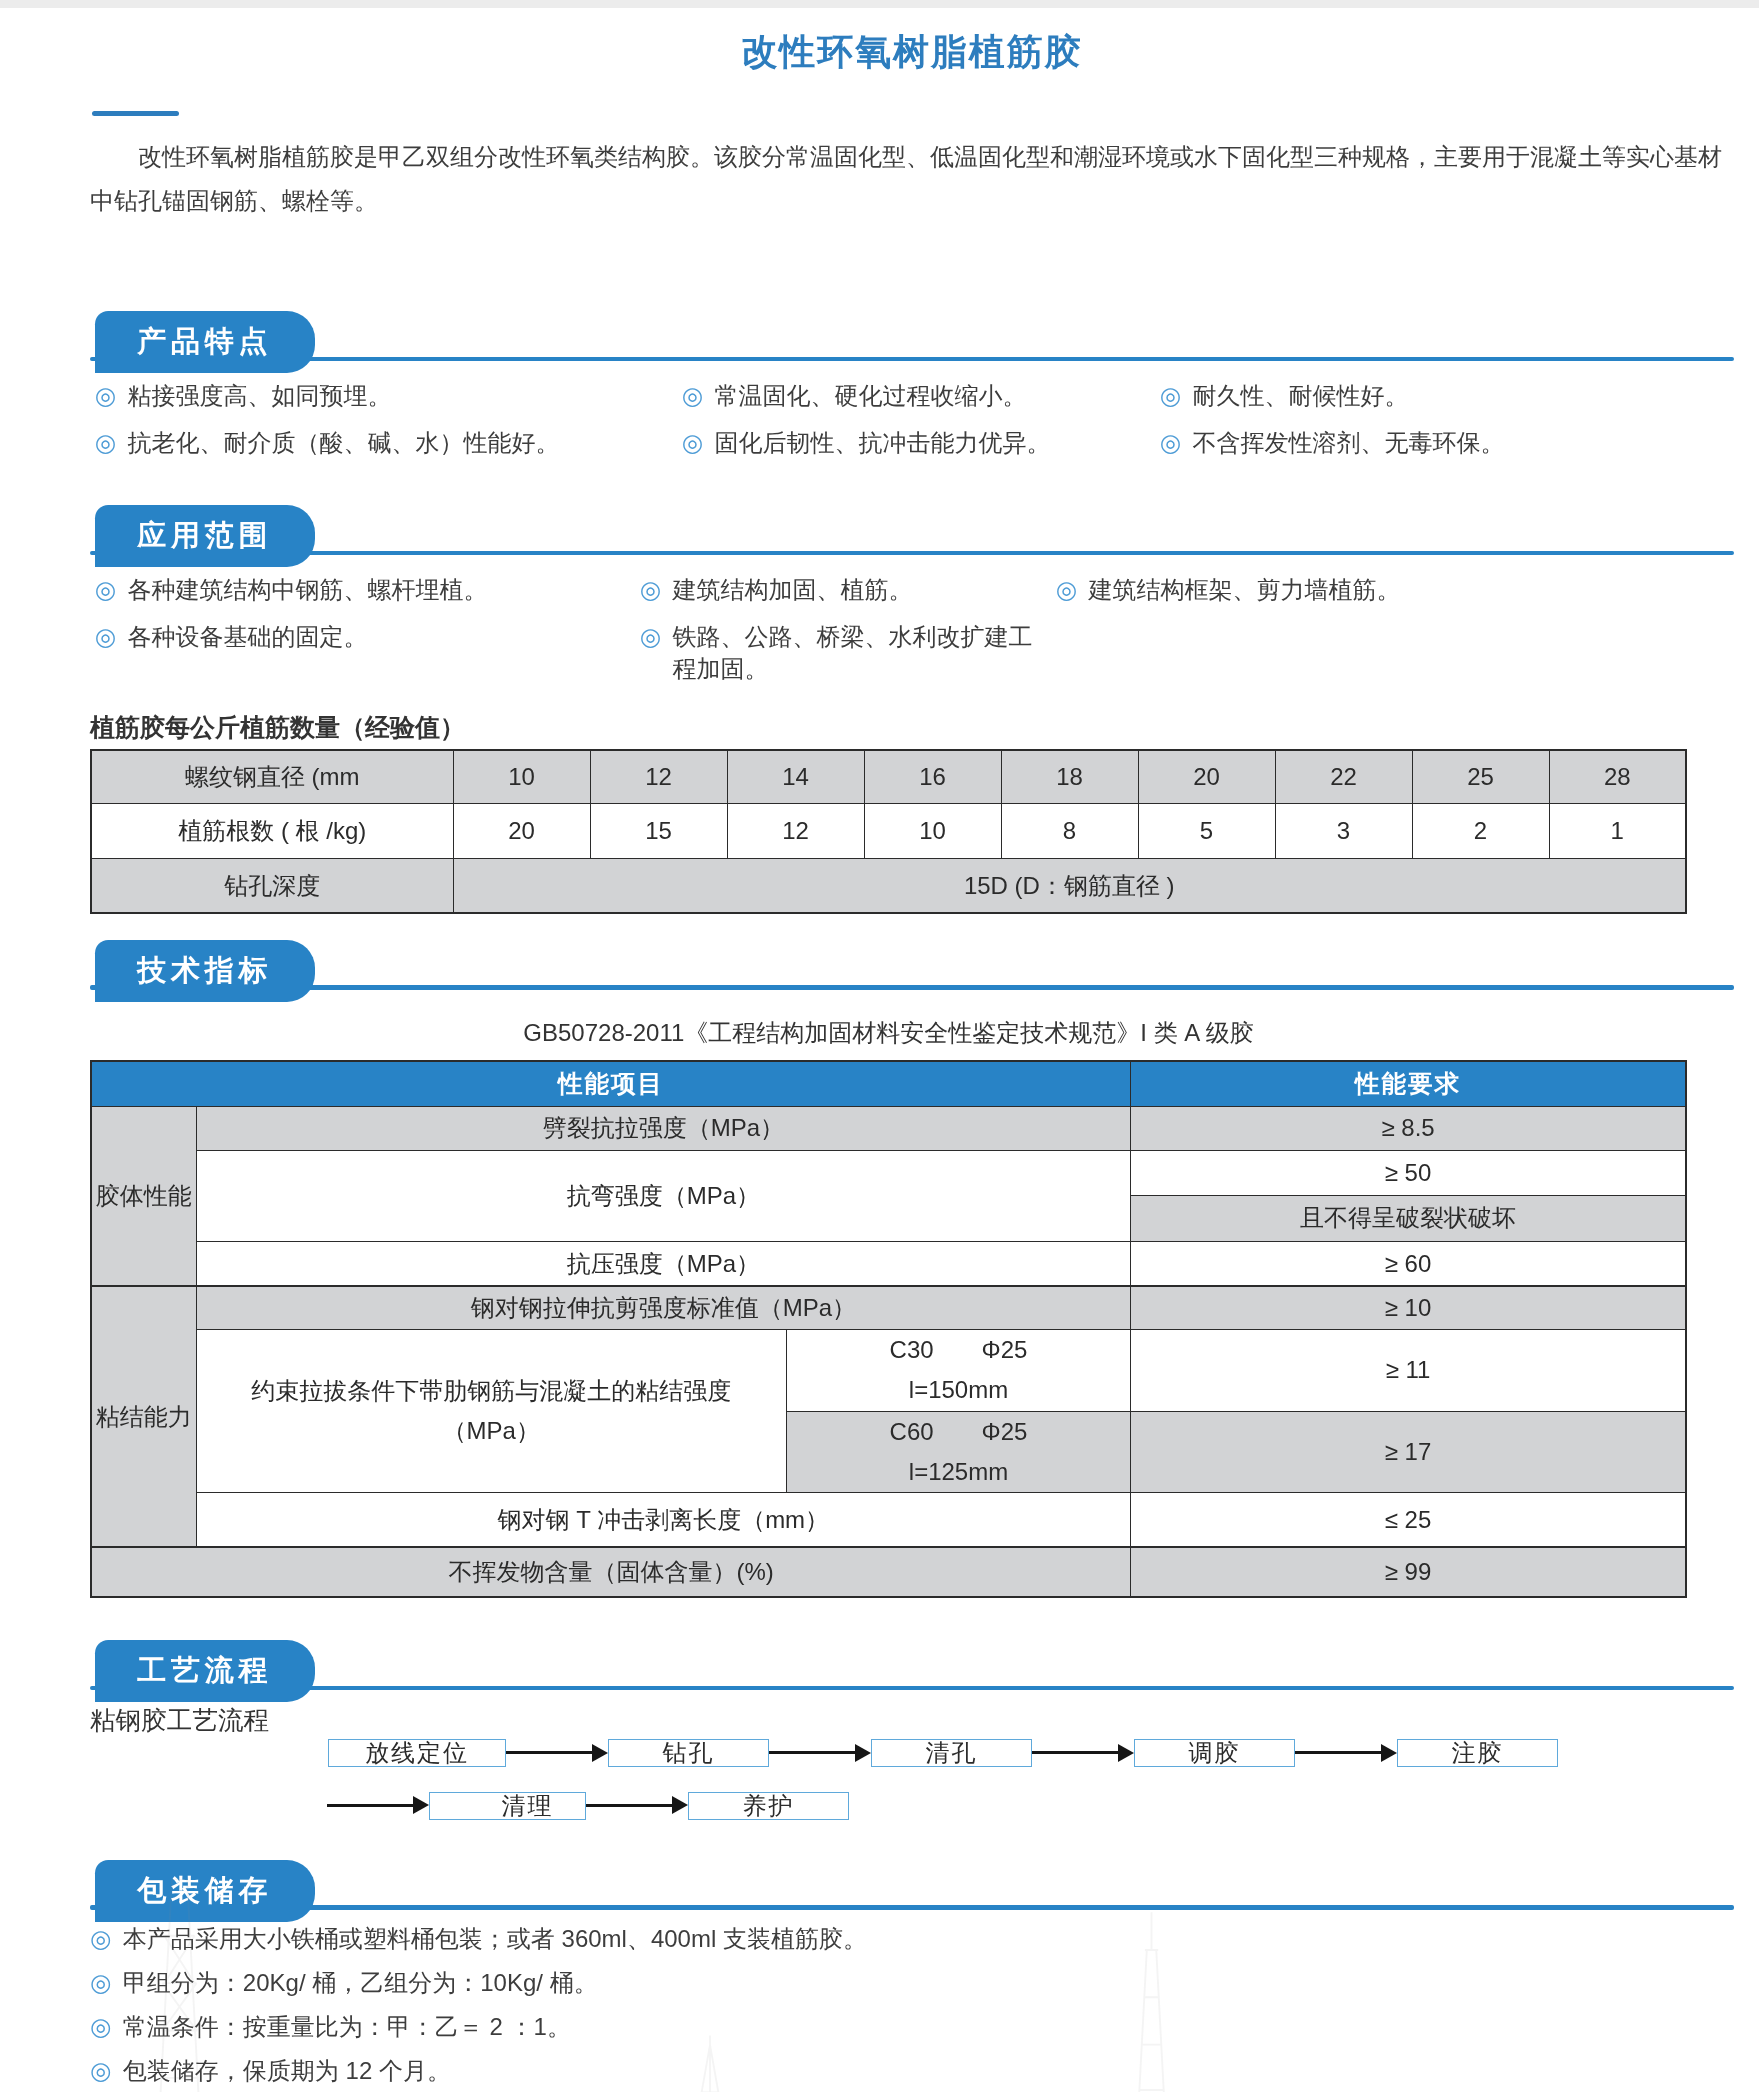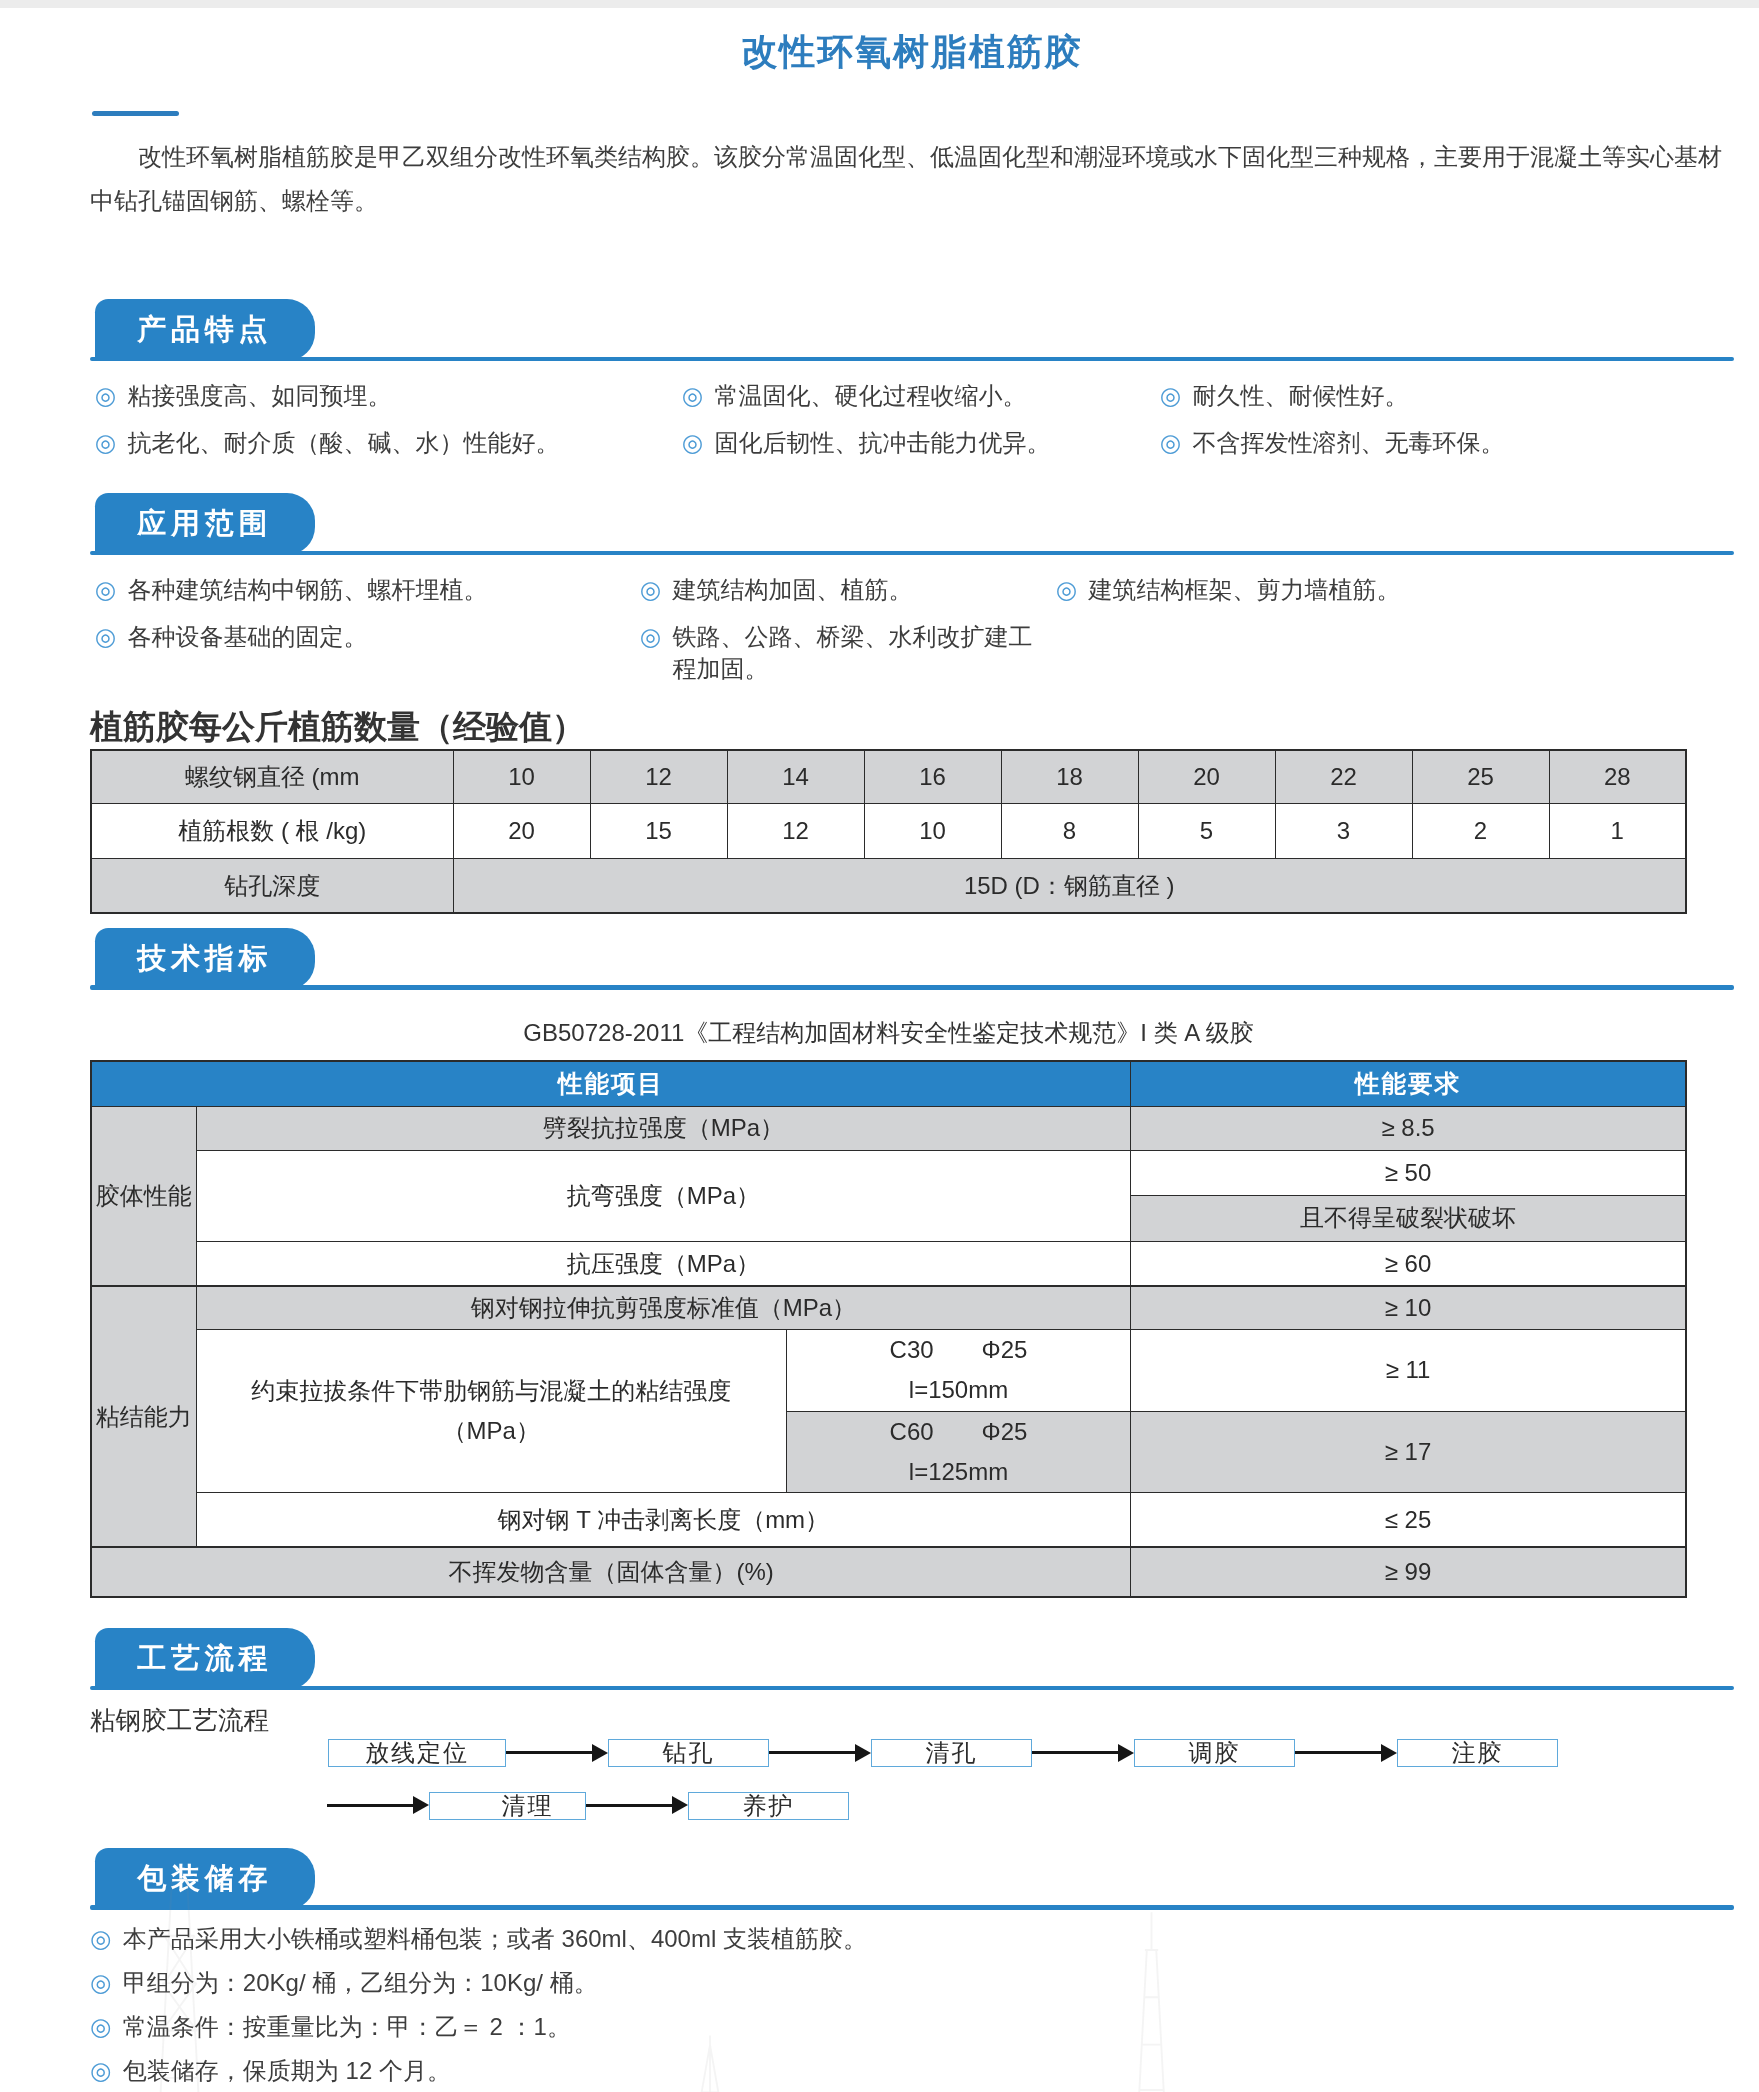--- a/index.html
+++ b/index.html
@@ -14,37 +14,37 @@
   h1.title { margin:23px 0 0; font-size:36px; line-height:42px; font-weight:bold;
     color:#2D7DBE; letter-spacing:1.9px;text-align:center; }
   .title-dash { margin-top:38px; margin-left:1.9px; width:87px; height:5.7px;
     background:#2D7DBE; border-radius:2.8px; }
   .intro { margin:19px 0 0; font-size:24px; line-height:44px; text-indent:2em; color:#3d3d3d; }
 
   
   .sec-header { position:relative; height:62px; }
   .sec-header::after { content:""; position:absolute; left:0; bottom:0; width:100%;
     height:4.7px; background:#2883C6; border-radius:1.9px; }
-  .sec-tab { position:absolute; left:4.7px; top:0; height:62px; width:220px;
+  .sec-tab { position:absolute; left:4.7px; top:12px; height:62px; width:220px;
     background:#2883C6; border-radius:13.2px 28px 28px 0; color:#ffffff;
     font-size:29px; font-weight:bold; letter-spacing:4.7px;
     display:flex; align-items:center; justify-content:center; }
   .sh-features { margin-top:76px; }
   .sh-apps     { margin-top:34px; }
   .sh-tech     { margin-top:13.2px; }
   .sh-process  { margin-top:30px; }
   .sh-pack     { margin-top:28px; }
 
   .grid { display:grid; padding-left:4.7px; font-size:24px; row-gap:15px; margin-top:19px; }
   .features-grid { grid-template-columns:587px 478px 579px; }
   .apps-grid     { grid-template-columns:545px 416px 682px; }
   .li { display:flex; align-items:flex-start; line-height:32px; color:#3d3d3d; }
   .bullet { color:#4E9CD6; margin-right:11.4px; font-size:24.6px; flex:none; }
 
-  .tbl-title { margin-top:26.5px; font-size:33px; font-weight:bold; color:#333333; line-height:30px; }
+  .tbl-title { margin-top:26.5px; font-size:25px; font-weight:bold; color:#333333; line-height:30px; }
 
   table.rebar { margin-top:7.6px; border-collapse:collapse; table-layout:fixed;
     width:1597px; border:2.8px solid #2B2B2B; }
   table.rebar td { border:1.9px solid #2B2B2B; text-align:center; font-size:24px;
     color:#2b2b2b; padding:0; }
   .gray { background:#D2D3D5; }
   .h56{height:53px} .h50{height:55px} .h58{height:55px}
 
   .caption { margin-top:28px; width:1597px; text-align:center; font-size:24px;
     color:#333333; line-height:29px; }

